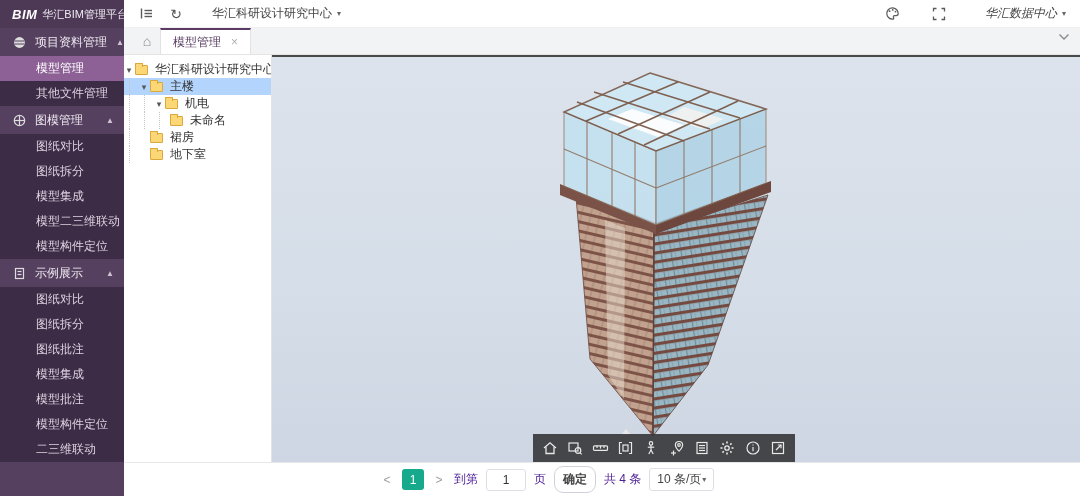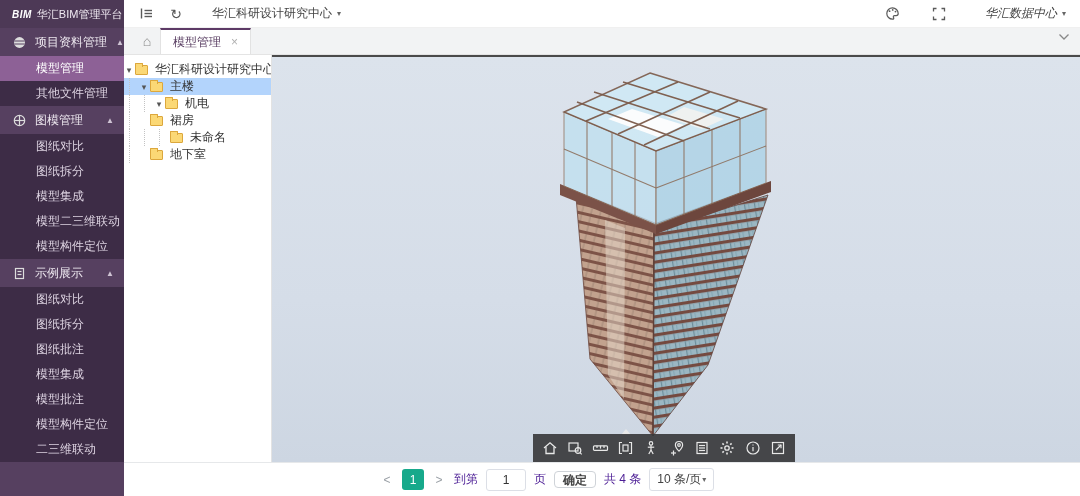--- a/index.html
+++ b/index.html
@@ -3,21 +3,21 @@
 <meta charset="utf-8">
 <style>
   * { margin:0; padding:0; box-sizing:border-box; }
   html,body { width:1080px; height:496px; overflow:hidden;
     font-family:"Liberation Sans","DejaVu Sans",sans-serif; font-size:12px; color:#333; background:#fff; }
   .app { display:flex; width:1080px; height:496px; }
 
   
   .sidebar { width:124px; height:496px; background:#564060; flex:0 0 124px; overflow:hidden; color:#e9e3ec; }
   .logo-row { height:28px; display:flex; align-items:center; padding-left:12px; background:#4d3956; gap:5px; }
-  .logo-mark { font-style:italic; font-weight:bold; font-size:10px; color:#fff; letter-spacing:0.5px; }
+  .logo-mark { font-style:italic; font-weight:bold; font-size:13px; color:#fff; letter-spacing:0.5px; }
   .logo-title { font-size:11px; color:#f0eaf2; white-space:nowrap; }
   .nav-item { display:flex; align-items:center; height:28px; padding:0 10px 0 13px; gap:9px; cursor:pointer; white-space:nowrap; }
   .nav-item .nav-label { flex:1; font-size:12px; color:#ece6ee; }
   .nav-item .arrow { font-size:8px; color:#cfc4d4; }
   .nav-icon { width:13px; height:13px; flex:0 0 13px; }
   .sub-block { background:#3d2c46; }
   .sub-item { display:flex; align-items:center; height:25px; padding-left:36px; cursor:pointer; color:#ddd3e1; white-space:nowrap; }
   .sub-item.active { background:#8d6196; color:#fff; }
 
   
@@ -57,21 +57,21 @@
   .vtoolbar { position:absolute; left:261px; bottom:0; width:262px; height:28px; background:rgba(58,58,60,0.92); display:flex; align-items:center; justify-content:space-around; padding:0 4px; }
   .vt-btn { width:22px; height:22px; display:flex; align-items:center; justify-content:center; cursor:pointer; }
   .tool-indicator { position:absolute; left:349px; bottom:27px; width:0; height:0; border-left:5px solid transparent; border-right:5px solid transparent; border-bottom:6px solid #e8e8e8; }
 
   
   .bottombar { height:34px; background:#fff; border-top:1px solid #e6e8ea; display:flex; align-items:center; padding-left:256px; gap:8px; }
   .pg-arrow { color:#9aa0a6; font-size:12px; width:14px; text-align:center; cursor:pointer; }
   .pg-current { min-width:22px; height:21px; background:#17a98b; color:#fff; border-radius:3px; display:flex; align-items:center; justify-content:center; font-size:12px; cursor:pointer; }
   .pg-text { color:#4c1d95; }
   .pg-input { width:40px; height:22px; border:1px solid #dcdfe6; border-radius:3px; text-align:center; font-size:12px; color:#333; outline:none; }
-  .pg-confirm { height:17px; padding:0 8px; background:#fff; border:1px solid #cfd3d8; border-radius:4px; font-size:12px; color:#444; font-weight:bold; cursor:pointer; }
+  .pg-confirm { height:27px; padding:0 8px; background:#fff; border:1px solid #cfd3d8; border-radius:9px; font-size:12px; color:#444; font-weight:bold; cursor:pointer; }
   .pg-size { height:23px; border:1px solid #dcdfe6; border-radius:3px; display:flex; align-items:center; gap:1px; padding:0 7px; color:#444; cursor:pointer; }
   .pg-size .caret { font-size:8px; color:#666; }
 
   svg.icon { display:block; }
 </style>
 </head>
 <body>
 
 <div class="app">
 
@@ -252,30 +252,30 @@
         </div>
         <div class="tree-row">
           <span class="guide"></span>
           <span class="guide"></span>
           <span class="twisty">▾</span>
           <span class="folder"></span>
           <span class="tree-label">机电</span>
         </div>
         <div class="tree-row">
           <span class="guide"></span>
+          <span class="guide"></span>
+          <span class="guide"></span>
+          <span class="folder"></span>
+          <span class="tree-label">未命名</span>
+        </div>
+        <div class="tree-row">
+          <span class="guide"></span>
           <span class="twisty"></span>
           <span class="folder"></span>
           <span class="tree-label">裙房</span>
-        </div>
-        <div class="tree-row">
-          <span class="guide"></span>
-          <span class="guide"></span>
-          <span class="guide"></span>
-          <span class="folder"></span>
-          <span class="tree-label">未命名</span>
         </div>
         <div class="tree-row">
           <span class="guide"></span>
           <span class="twisty"></span>
           <span class="folder"></span>
           <span class="tree-label">地下室</span>
         </div>
       </div>
 
       <div class="viewer">

